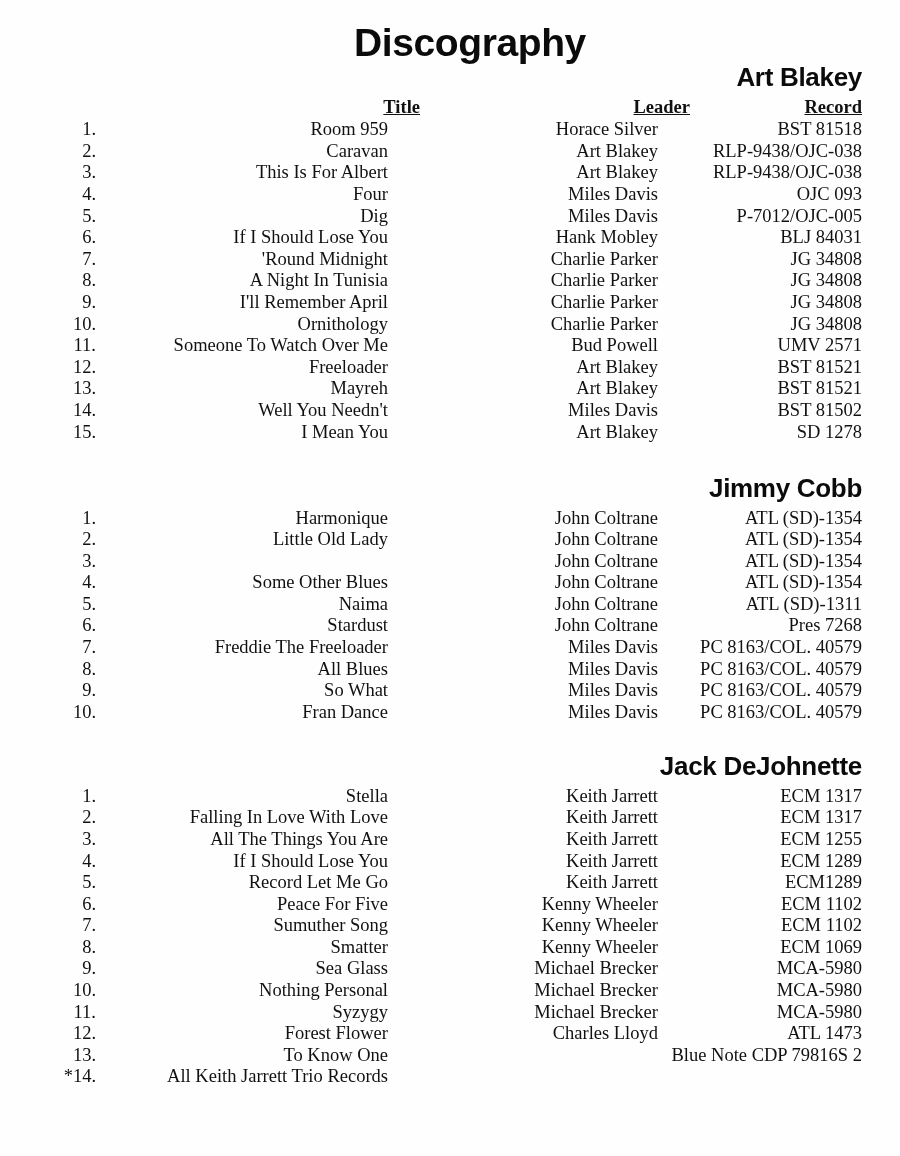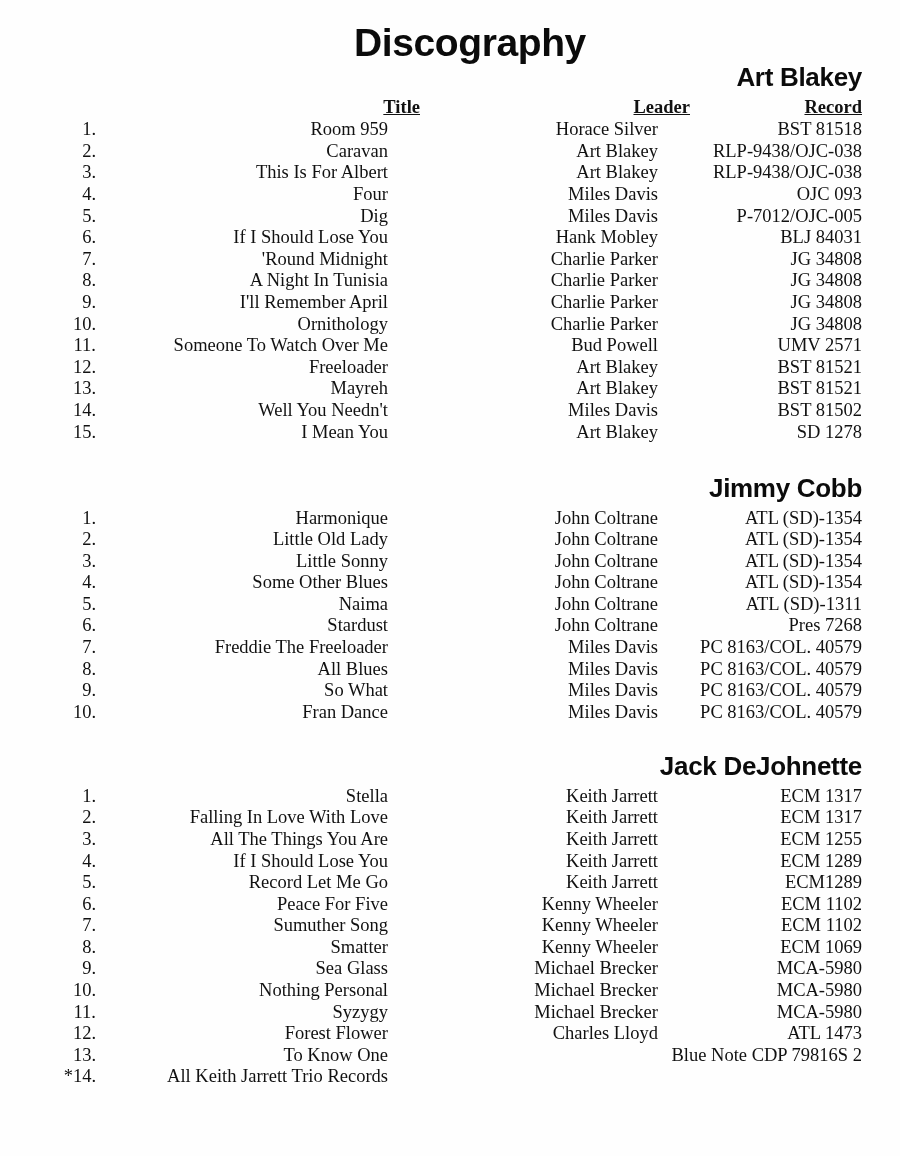--- a/index.html
+++ b/index.html
@@ -276,21 +276,20 @@
           <div class="col-title">
             <div class="num">2.</div>
             <div class="txt">Little Old Lady</div>
           </div>
           <div class="col-leader">John Coltrane</div>
           <div class="col-record">ATL (SD)-1354</div>
         </div>
         <div class="row">
           <div class="col-title">
             <div class="num">3.</div>
-            <div class="txt">Little Sonny</div>
           </div>
           <div class="col-leader">John Coltrane</div>
           <div class="col-record">ATL (SD)-1354</div>
         </div>
         <div class="row">
           <div class="col-title">
             <div class="num">4.</div>
             <div class="txt">Some Other Blues</div>
           </div>
           <div class="col-leader">John Coltrane</div>

